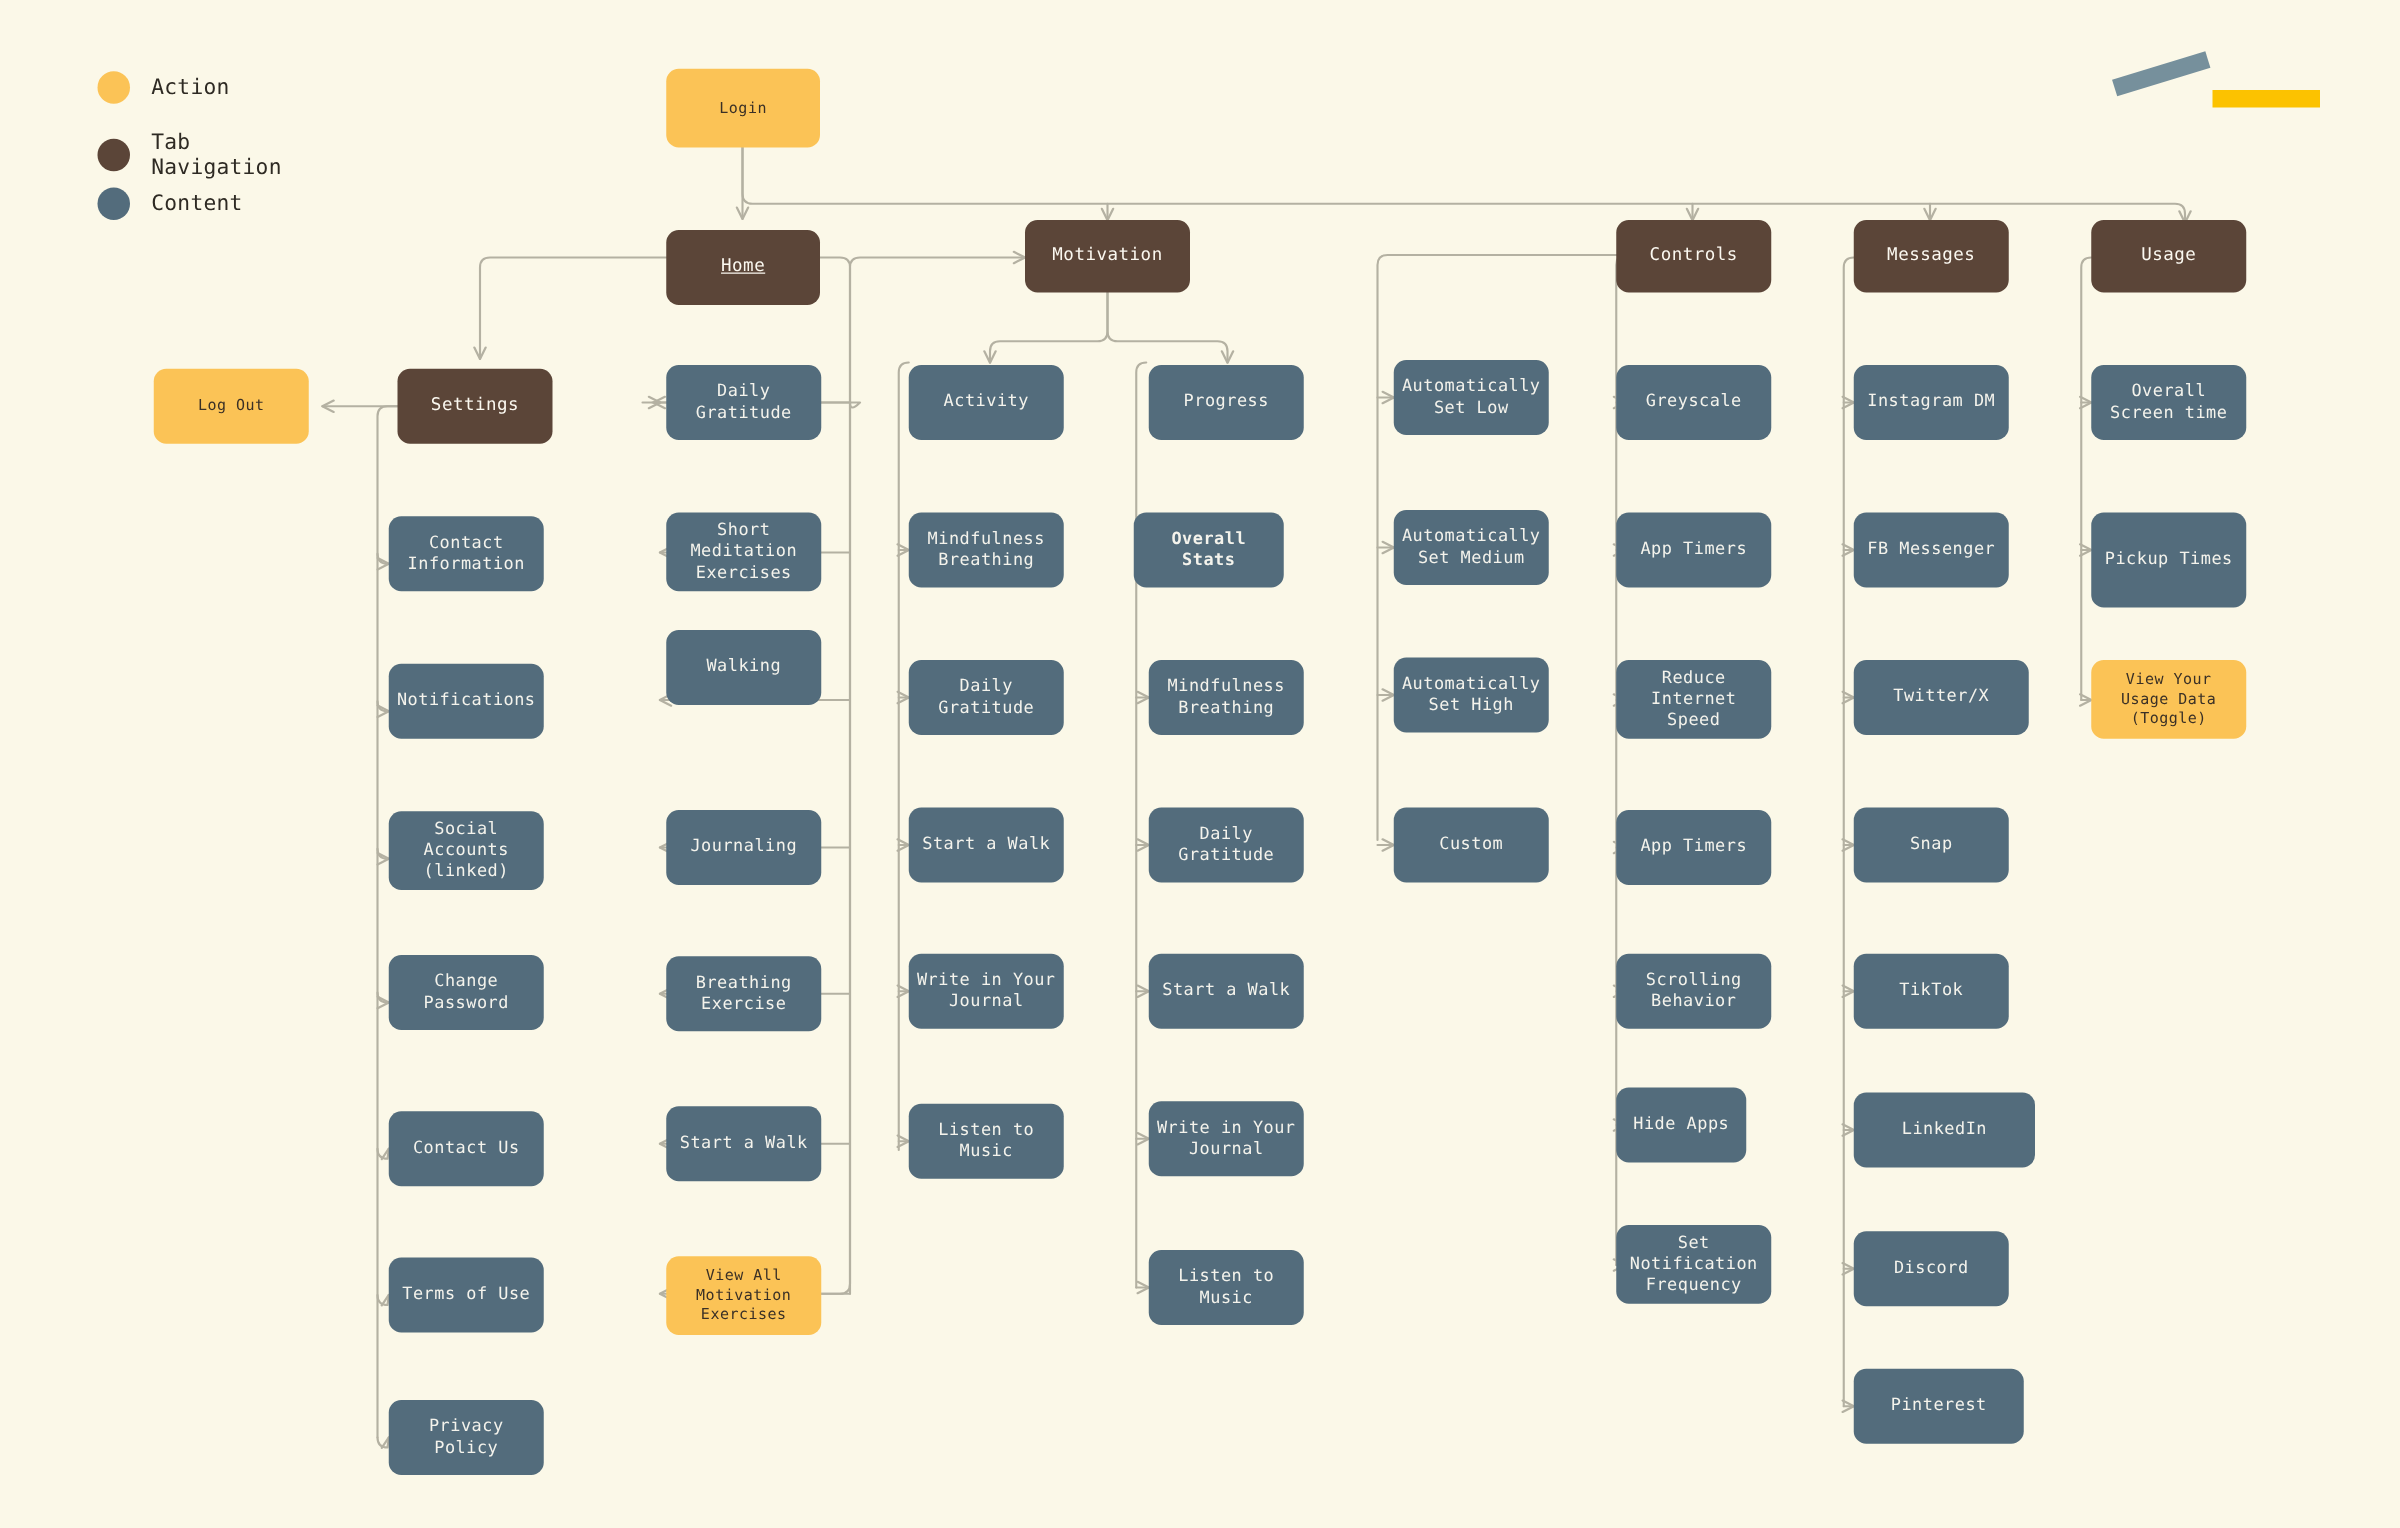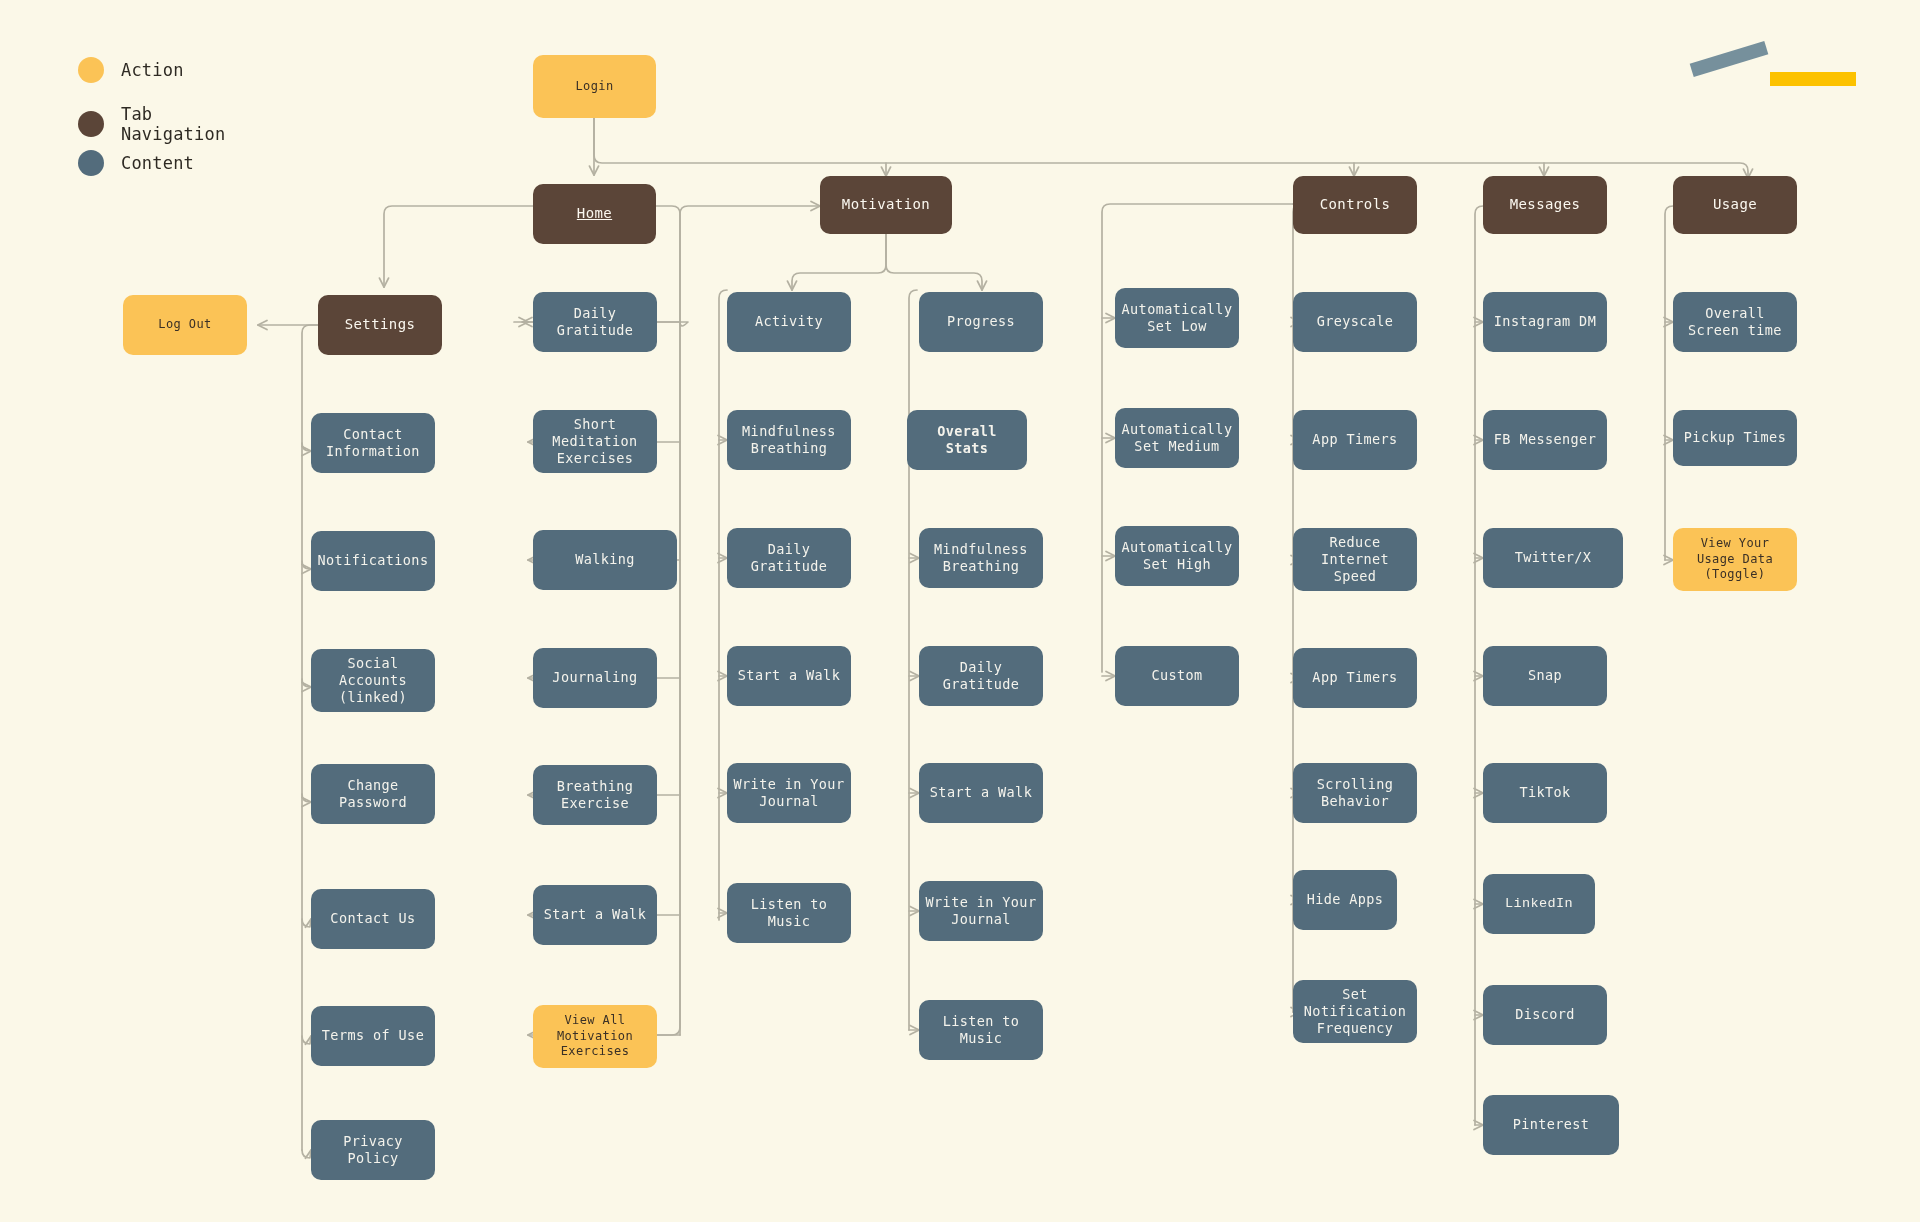--- a/index.html
+++ b/index.html
@@ -223,21 +223,21 @@
   <div class="node content" style="left:311px; top:889px; width:124px; height:60px;">Contact Us</div>
   <div class="node content" style="left:311px; top:1006px; width:124px; height:60px;">Terms of Use</div>
   <div class="node content" style="left:311px; top:1120px; width:124px; height:60px;">Privacy
 Policy</div>
 
   <div class="node content" style="left:533px; top:292px; width:124px; height:60px;">Daily
 Gratitude</div>
   <div class="node content" style="left:533px; top:410px; width:124px; height:63px;">Short
 Meditation
 Exercises</div>
-  <div class="node content" style="left:533px; top:530px; width:144px; height:60px;">Walking</div>
+  <div class="node content" style="left:533px; top:504px; width:124px; height:60px;">Walking</div>
   <div class="node content" style="left:533px; top:648px; width:124px; height:60px;">Journaling</div>
   <div class="node content" style="left:533px; top:765px; width:124px; height:60px;">Breathing
 Exercise</div>
   <div class="node content" style="left:533px; top:885px; width:124px; height:60px;">Start a Walk</div>
   <div class="node action" style="left:533px; top:1005px; width:124px; height:63px;">View All
 Motivation
 Exercises</div>
 
   <div class="node content" style="left:727px; top:292px; width:124px; height:60px;">Activity</div>
   <div class="node content" style="left:919px; top:292px; width:124px; height:60px;">Progress</div>
@@ -282,24 +282,24 @@
   <div class="node content" style="left:1293px; top:870px; width:104px; height:60px;">Hide Apps</div>
   <div class="node content" style="left:1293px; top:980px; width:124px; height:63px;">Set
 Notification
 Frequency</div>
 
   <div class="node content" style="left:1483px; top:292px; width:124px; height:60px;">Instagram DM</div>
   <div class="node content" style="left:1483px; top:410px; width:124px; height:60px;">FB Messenger</div>
   <div class="node content" style="left:1483px; top:528px; width:140px; height:60px;">Twitter/X</div>
   <div class="node content" style="left:1483px; top:646px; width:124px; height:60px;">Snap</div>
   <div class="node content" style="left:1483px; top:763px; width:124px; height:60px;">TikTok</div>
-  <div class="node content" style="left:1483px; top:874px; width:112px; height:60px;font-family:Liberation Mono, monospace;">LinkedIn</div>
+  <div class="node content" style="left:1483px; top:874px; width:145px; height:60px;">LinkedIn</div>
   <div class="node content" style="left:1483px; top:985px; width:124px; height:60px;">Discord</div>
   <div class="node content" style="left:1483px; top:1095px; width:136px; height:60px;">Pinterest</div>
 
   <div class="node content" style="left:1673px; top:292px; width:124px; height:60px;">Overall
 Screen time</div>
-  <div class="node content" style="left:1673px; top:410px; width:124px; height:56px;">Pickup Times</div>
+  <div class="node content" style="left:1673px; top:410px; width:124px; height:76px;">Pickup Times</div>
   <div class="node action" style="left:1673px; top:528px; width:124px; height:63px;">View Your
 Usage Data
 (Toggle)</div>
 
 </div>
 
 </body></html>

